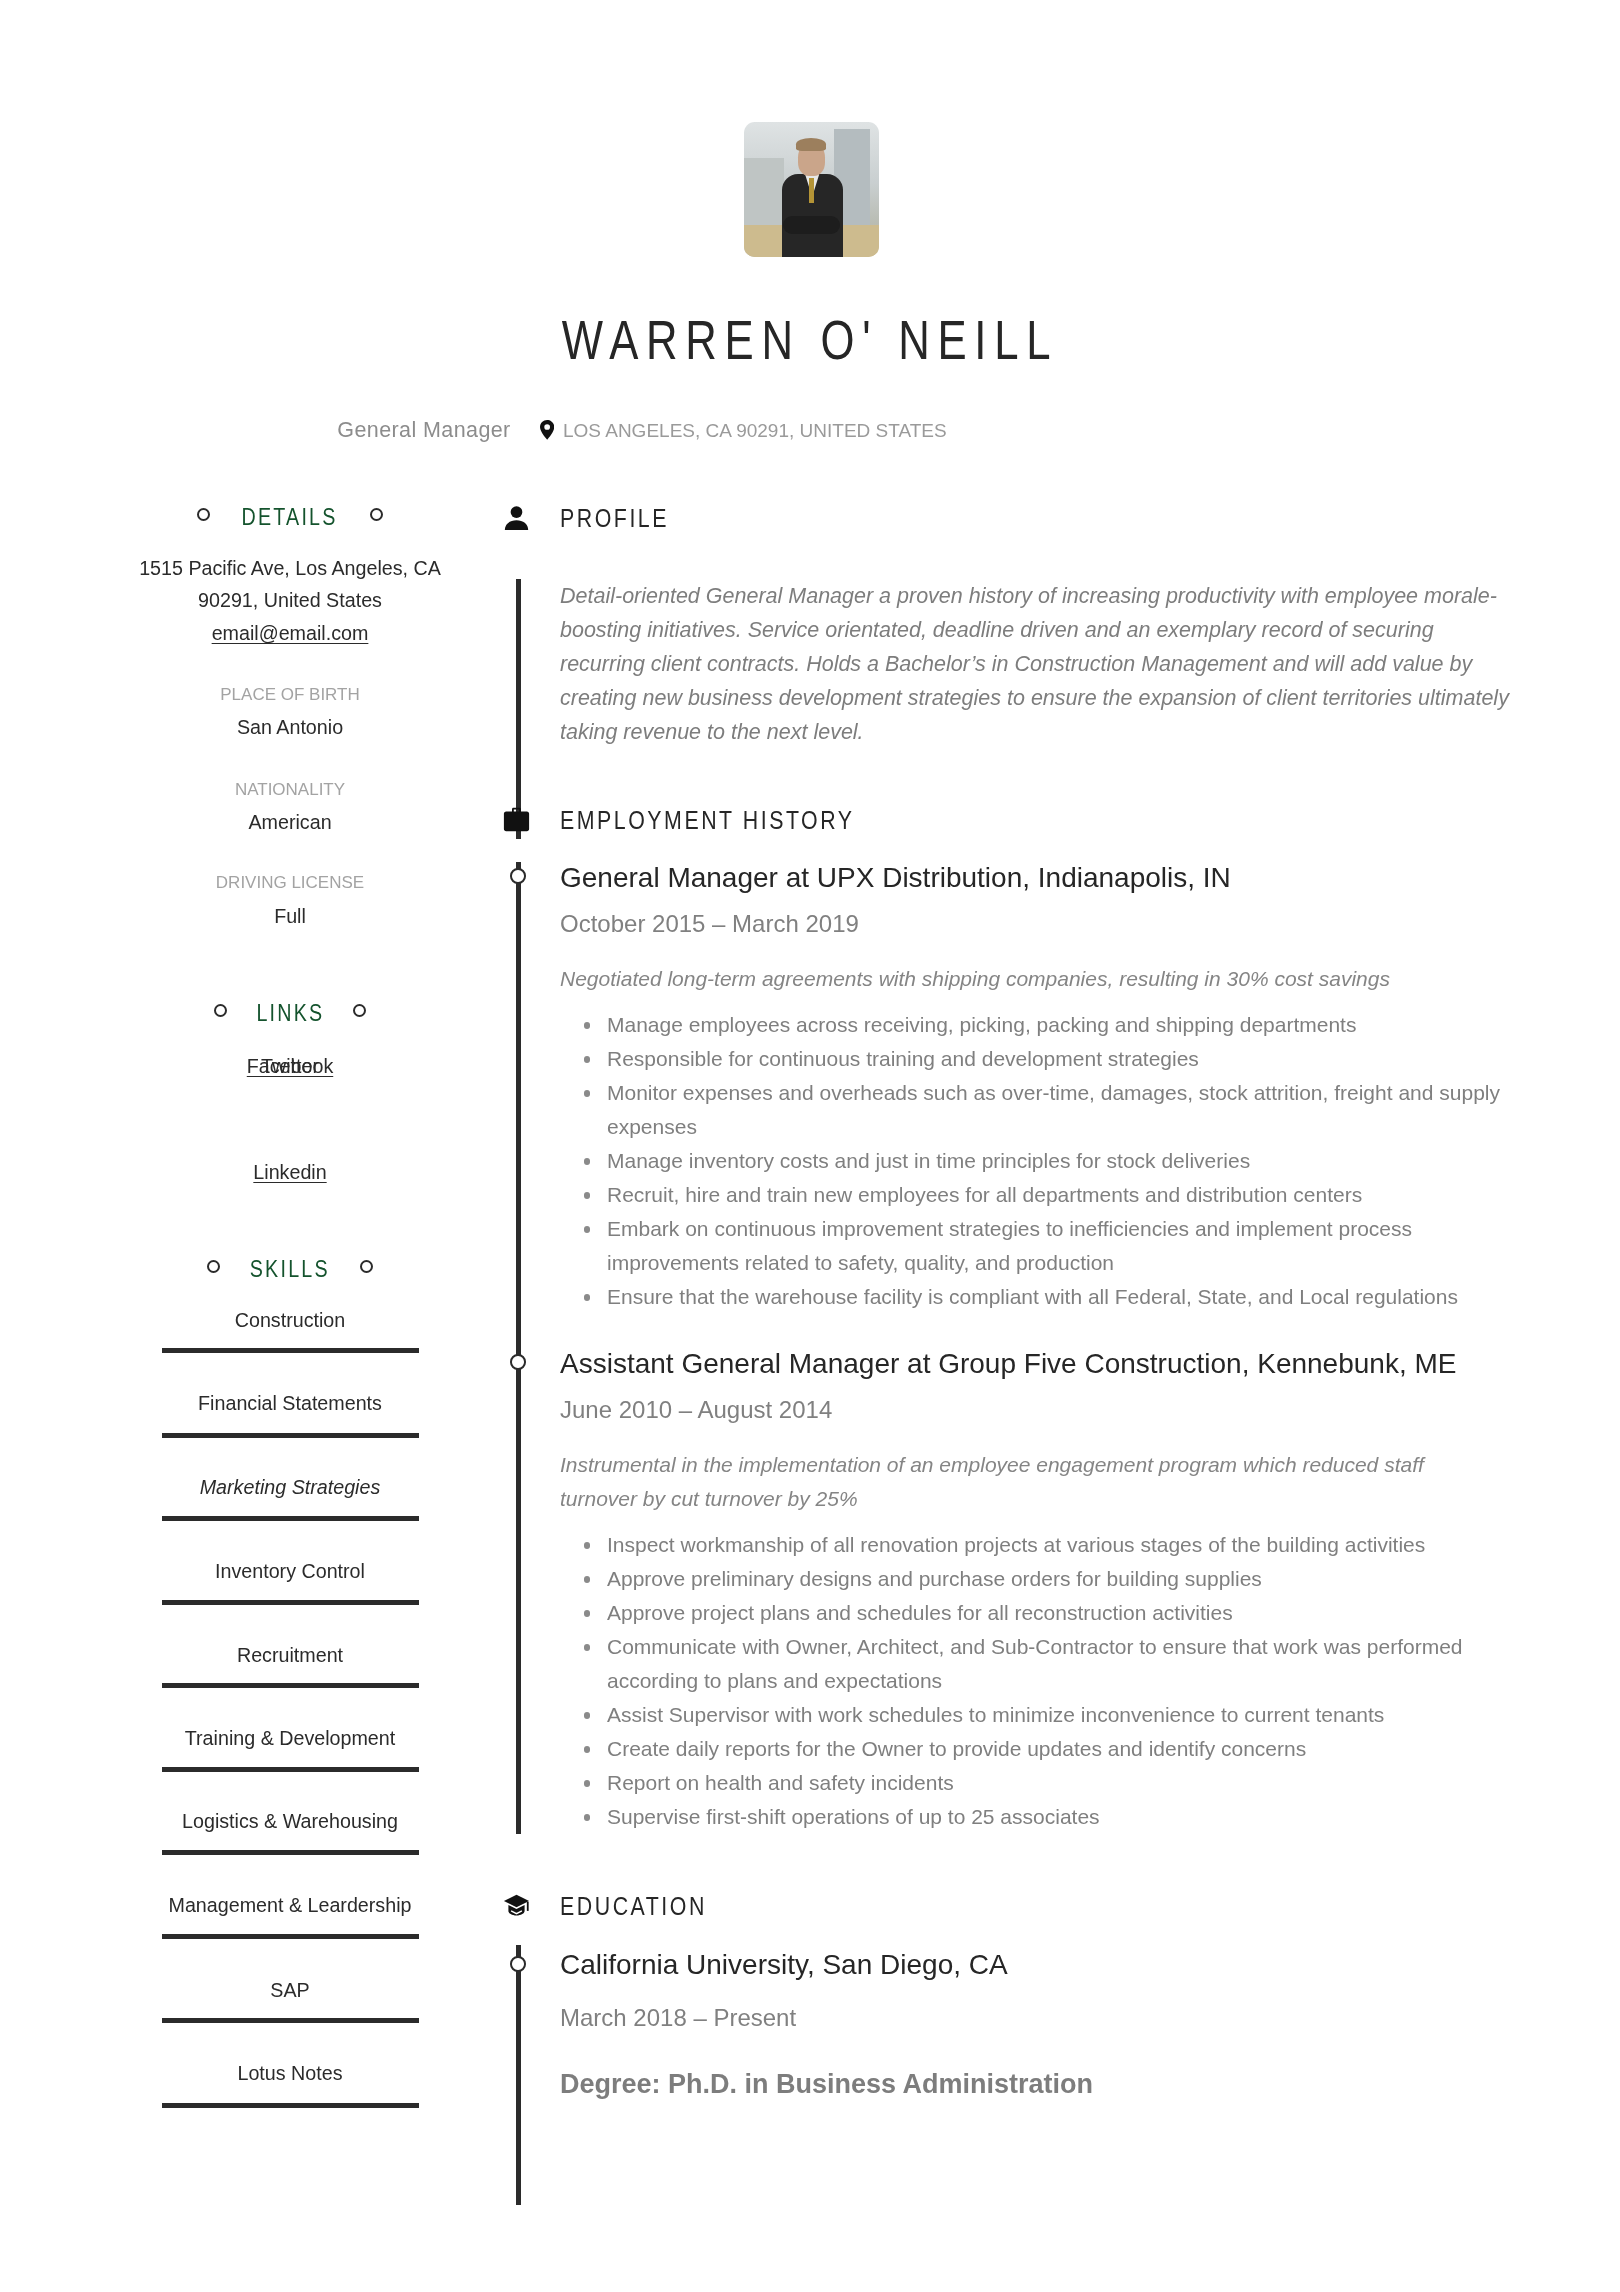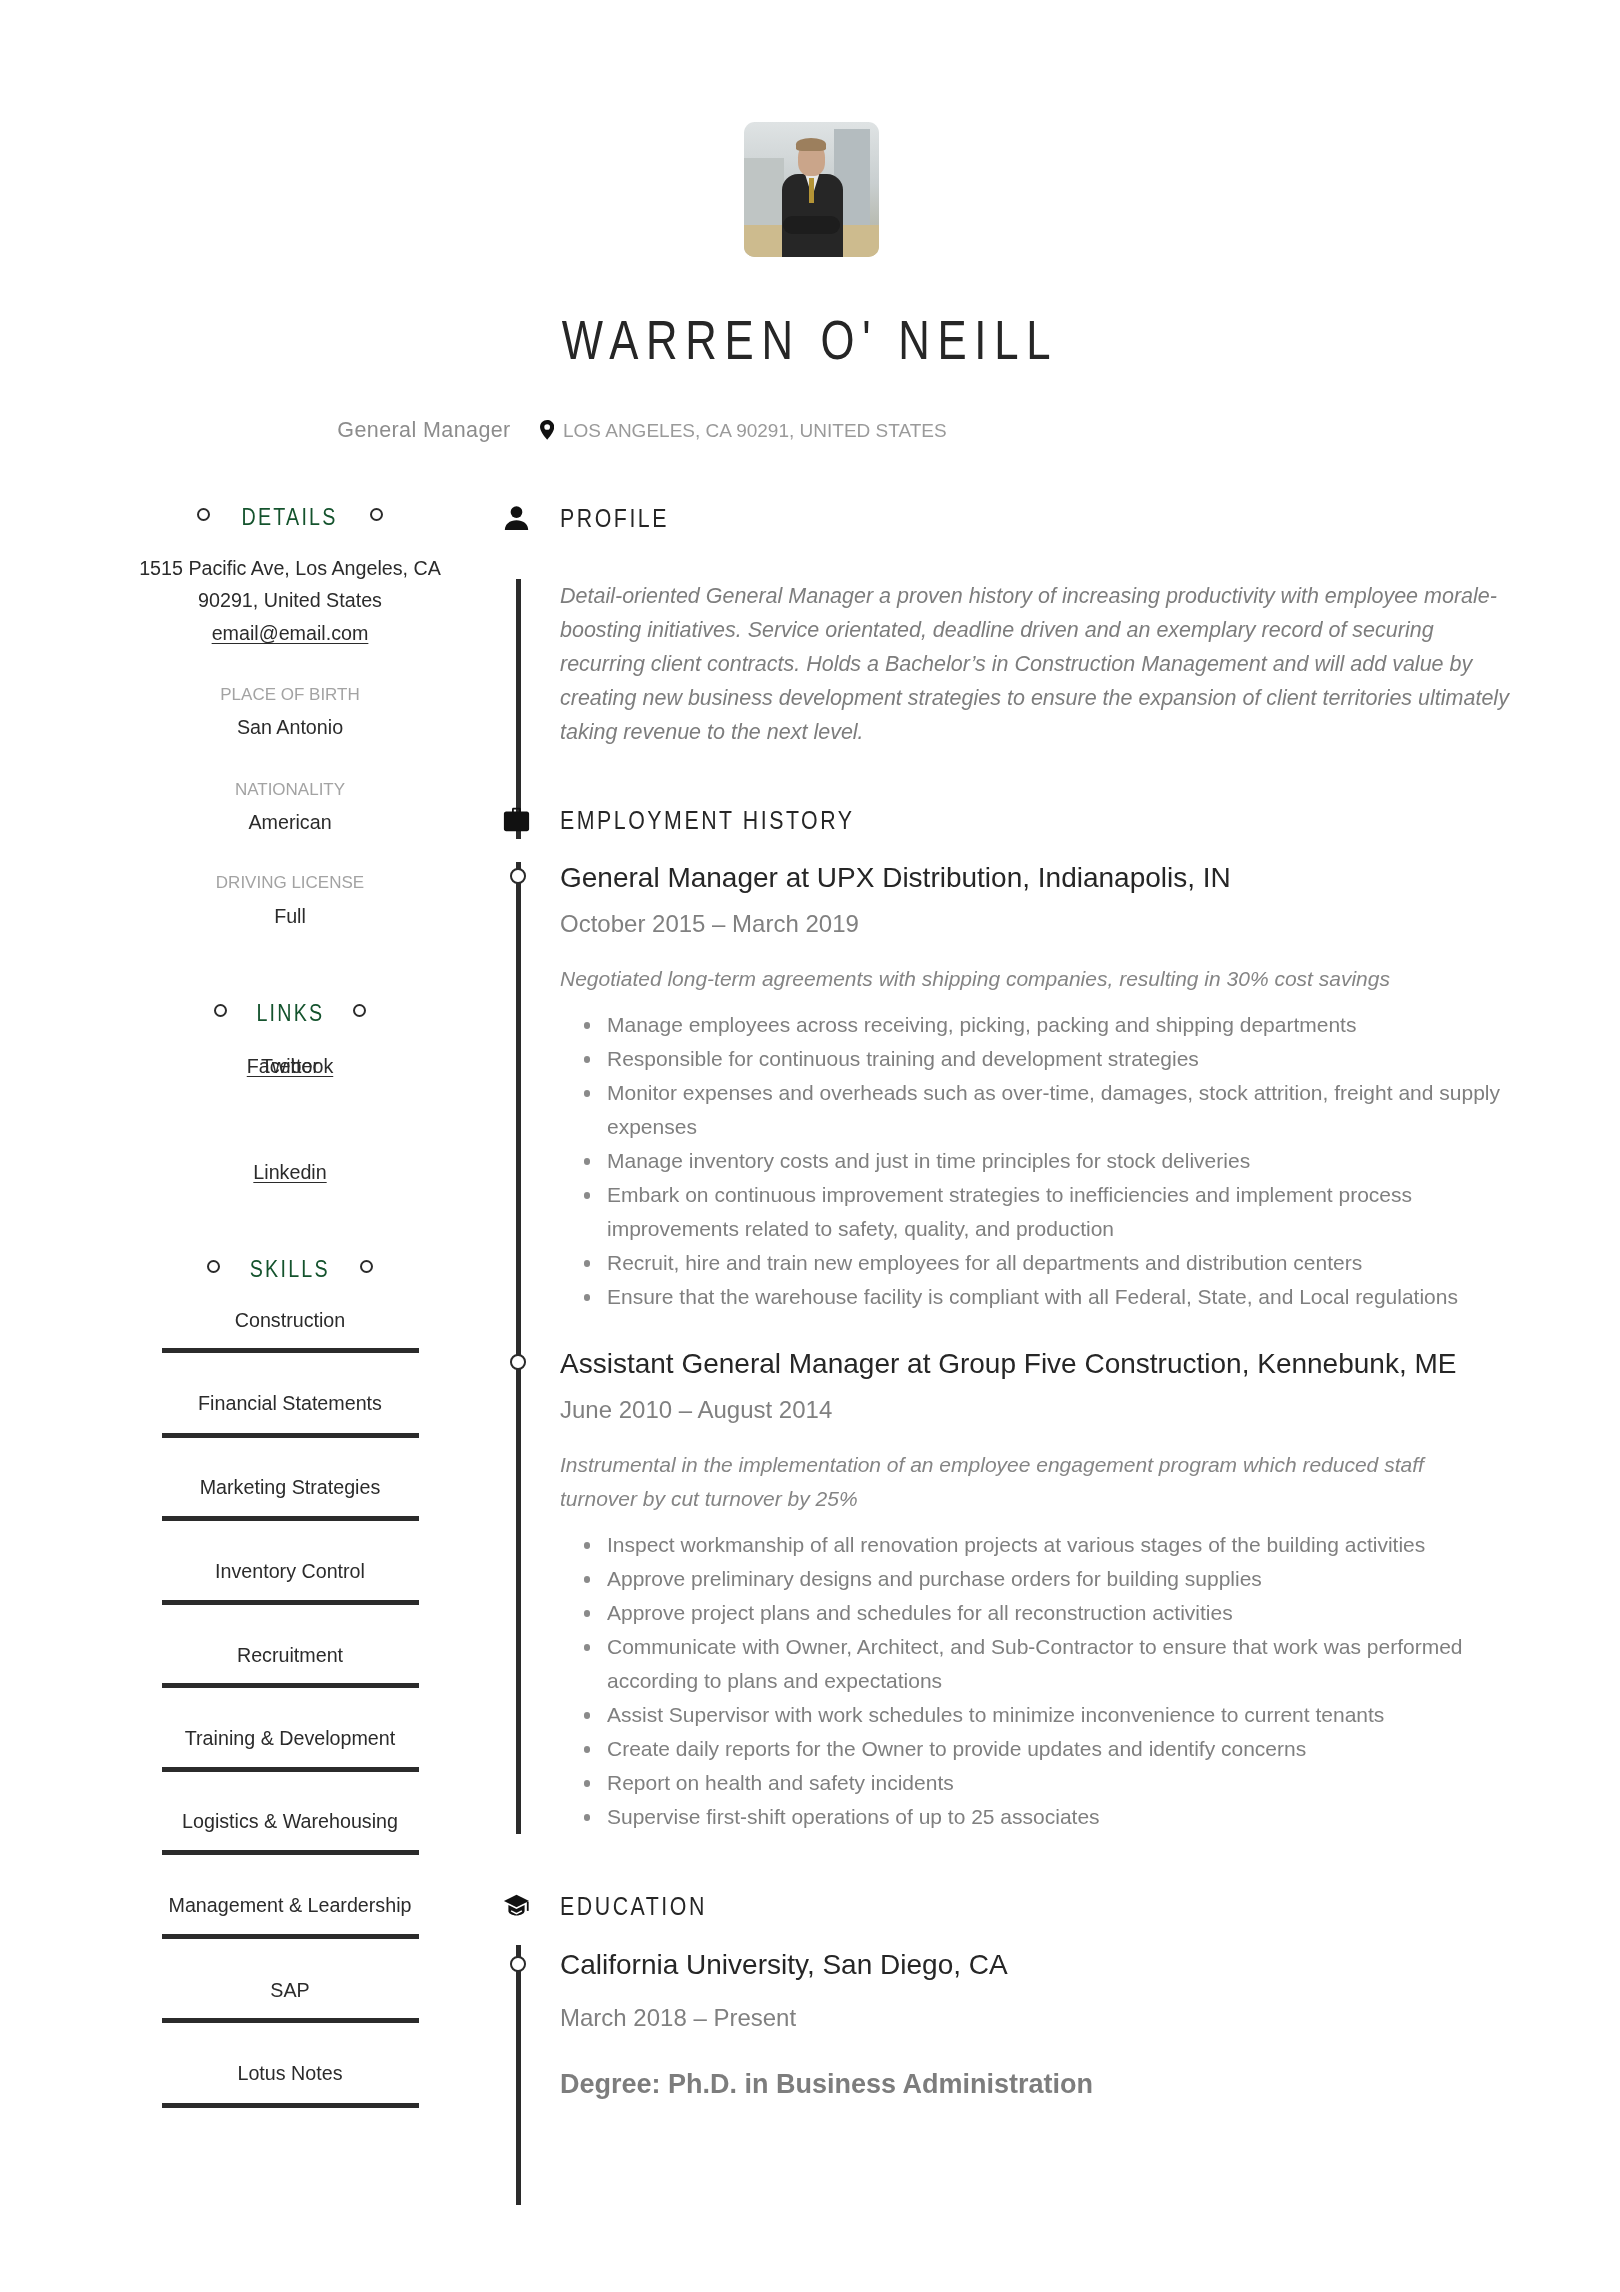--- a/index.html
+++ b/index.html
@@ -107,21 +107,21 @@
 </div>
 
 <div class="abs lc-head" style="top:1253px;">
   <span class="ring"></span><span class="t">SKILLS</span><span class="ring"></span>
 </div>
 
 <div class="abs skill-label" style="top:1306px;">Construction</div>
 <div class="abs skill-bar" style="top:1348px;"></div>
 <div class="abs skill-label" style="top:1389px;">Financial Statements</div>
 <div class="abs skill-bar" style="top:1433px;"></div>
-<div class="abs skill-label" style="top:1473px;">Marketing Strategies</div>
+<div class="abs skill-label" style="top:1473px;font-style:italic;">Marketing Strategies</div>
 <div class="abs skill-bar" style="top:1516px;"></div>
 <div class="abs skill-label" style="top:1557px;">Inventory Control</div>
 <div class="abs skill-bar" style="top:1600px;"></div>
 <div class="abs skill-label" style="top:1641px;">Recruitment</div>
 <div class="abs skill-bar" style="top:1683px;"></div>
 <div class="abs skill-label" style="top:1724px;">Training &amp; Development</div>
 <div class="abs skill-bar" style="top:1767px;"></div>
 <div class="abs skill-label" style="top:1807px;">Logistics &amp; Warehousing</div>
 <div class="abs skill-bar" style="top:1850px;"></div>
 <div class="abs skill-label" style="top:1891px;">Management &amp; Leardership</div>
@@ -147,22 +147,22 @@
 
 <div class="abs tl-dot" style="top:868px;"></div>
 <div class="abs job-title" style="top:860px;">General Manager at UPX Distribution, Indianapolis, IN</div>
 <div class="abs job-date" style="top:908px;">October 2015 – March 2019</div>
 <div class="abs job-summary" style="top:962px;">Negotiated long-term agreements with shipping companies, resulting in 30% cost savings</div>
 <ul class="abs bullets" style="top:1008px;">
   <li>Manage employees across receiving, picking, packing and shipping departments</li>
   <li>Responsible for continuous training and development strategies</li>
   <li>Monitor expenses and overheads such as over-time, damages, stock attrition, freight and supply expenses</li>
   <li>Manage inventory costs and just in time principles for stock deliveries</li>
+  <li>Recruit, hire and train new employees for all departments and distribution centers</li>
   <li>Embark on continuous improvement strategies to inefficiencies and implement process improvements related to safety, quality, and production</li>
-  <li>Recruit, hire and train new employees for all departments and distribution centers</li>
   <li>Ensure that the warehouse facility is compliant with all Federal, State, and Local regulations</li>
 </ul>
 
 <div class="abs tl-dot" style="top:1354px;"></div>
 <div class="abs job-title" style="top:1346px;">Assistant General Manager at Group Five Construction, Kennebunk, ME</div>
 <div class="abs job-date" style="top:1394px;">June 2010 – August 2014</div>
 <div class="abs job-summary" style="top:1448px;">Instrumental in the implementation of an employee engagement program which reduced staff turnover by cut turnover by 25%</div>
 <ul class="abs bullets" style="top:1528px;">
   <li>Inspect workmanship of all renovation projects at various stages of the building activities</li>
   <li>Approve preliminary designs and purchase orders for building supplies</li>

